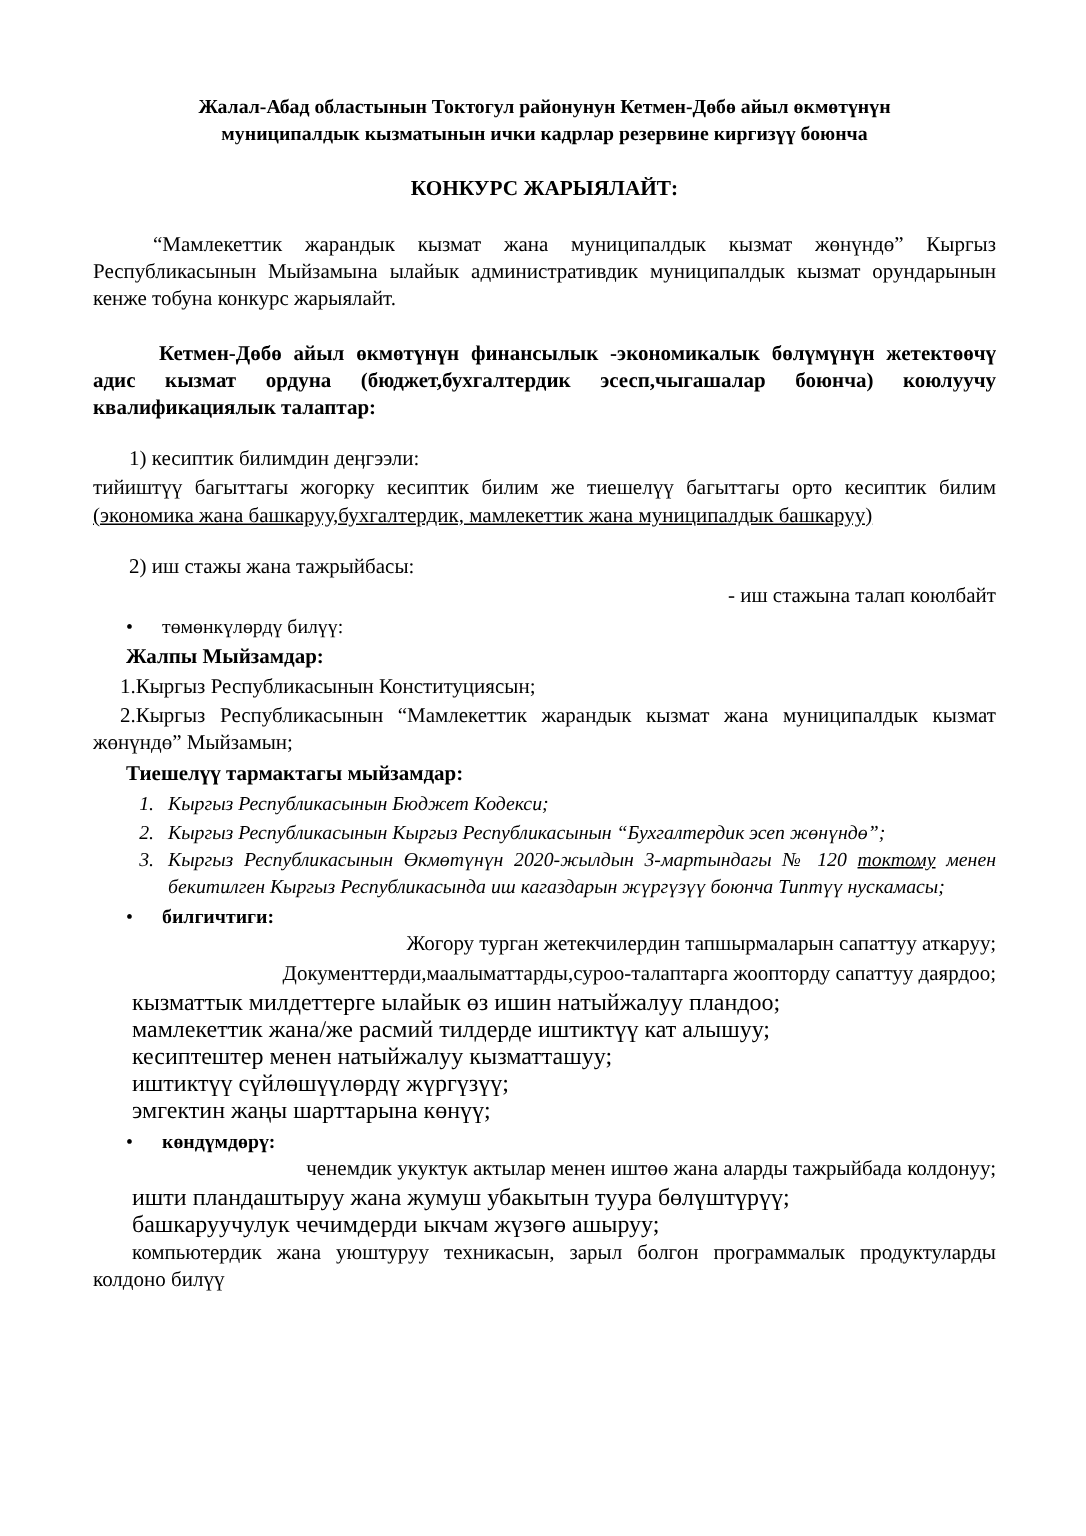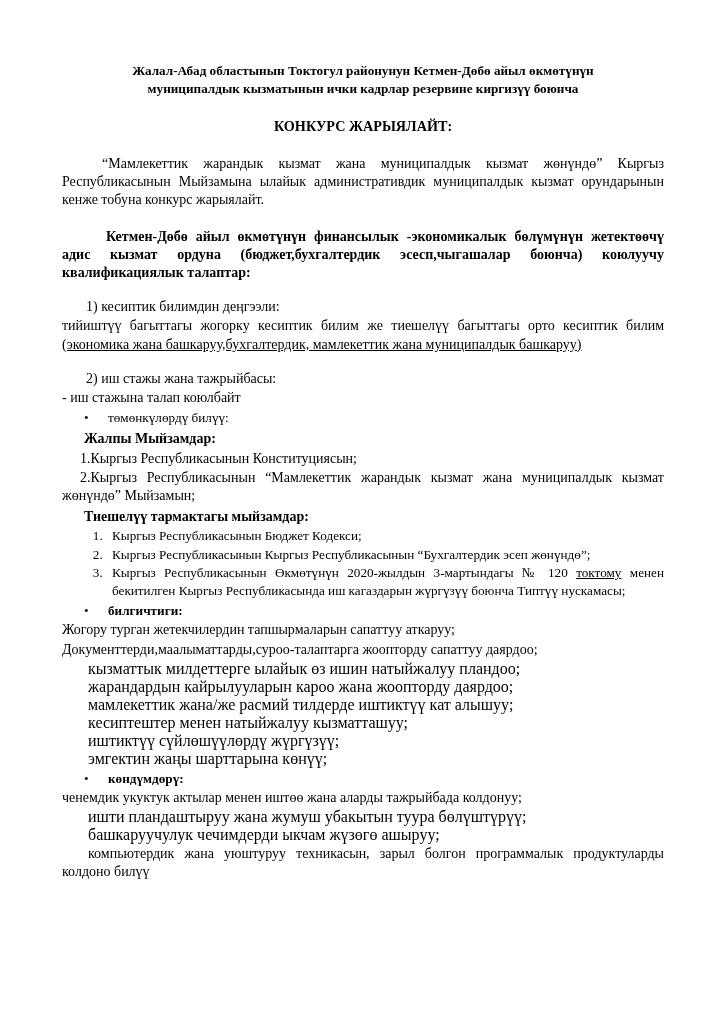--- a/index.html
+++ b/index.html
@@ -64,20 +64,21 @@
     margin-top: 2px;
     text-indent: 24px;
   }
   .body-just {
     text-align: justify;
     text-justify: inter-word;
     margin-top: 1px;
   }
   .body-plain {
     margin-top: 1px;
+    text-align: right;
   }
   .indent-sm {
     text-indent: 18px;
   }
   .indent-md {
     text-indent: 26px;
   }
   .sub-head {
     font-weight: bold;
     margin-top: 3px;
@@ -110,20 +111,21 @@
     margin: 1px 0 0 0;
     padding-left: 44px;
     font-size: 13.2px;
     line-height: 18.2px;
   }
   ol.law-list > li {
     padding-left: 6px;
     margin: 0;
     text-align: justify;
     text-justify: inter-word;
+    font-style: italic;
   }
   ol.law-list > li::marker {
     font-size: 13.2px;
   }
   .line-block {
     margin-top: 1px;
   }
   .line-block .ln {
     display: block;
     text-indent: 26px;
@@ -169,21 +171,20 @@
   <div class="bullet-row bold">
     <span class="dot">•</span>
     <span class="bullet-text">билгичтиги:</span>
   </div>
 
   <p class="body-plain">Жогору турган жетекчилердин тапшырмаларын сапаттуу аткаруу;</p>
   <p class="body-plain">Документтерди,маалыматтарды,суроо-талаптарга жоопторду сапаттуу даярдоо;</p>
 
   <div class="line-block">
     <span class="ln">кызматтык милдеттерге ылайык өз ишин натыйжалуу пландоо;</span>
-    <span class="ln">жарандардын кайрылууларын кароо жана жоопторду даярдоо;</span>
     <span class="ln">мамлекеттик жана/же расмий тилдерде иштиктүү  кат алышуу;</span>
     <span class="ln">кесиптештер менен натыйжалуу кызматташуу;</span>
     <span class="ln">иштиктүү сүйлөшүүлөрдү жүргүзүү;</span>
     <span class="ln">эмгектин жаңы шарттарына көнүү;</span>
   </div>
 
   <div class="bullet-row bold">
     <span class="dot">•</span>
     <span class="bullet-text">көндүмдөрү:</span>
   </div>

